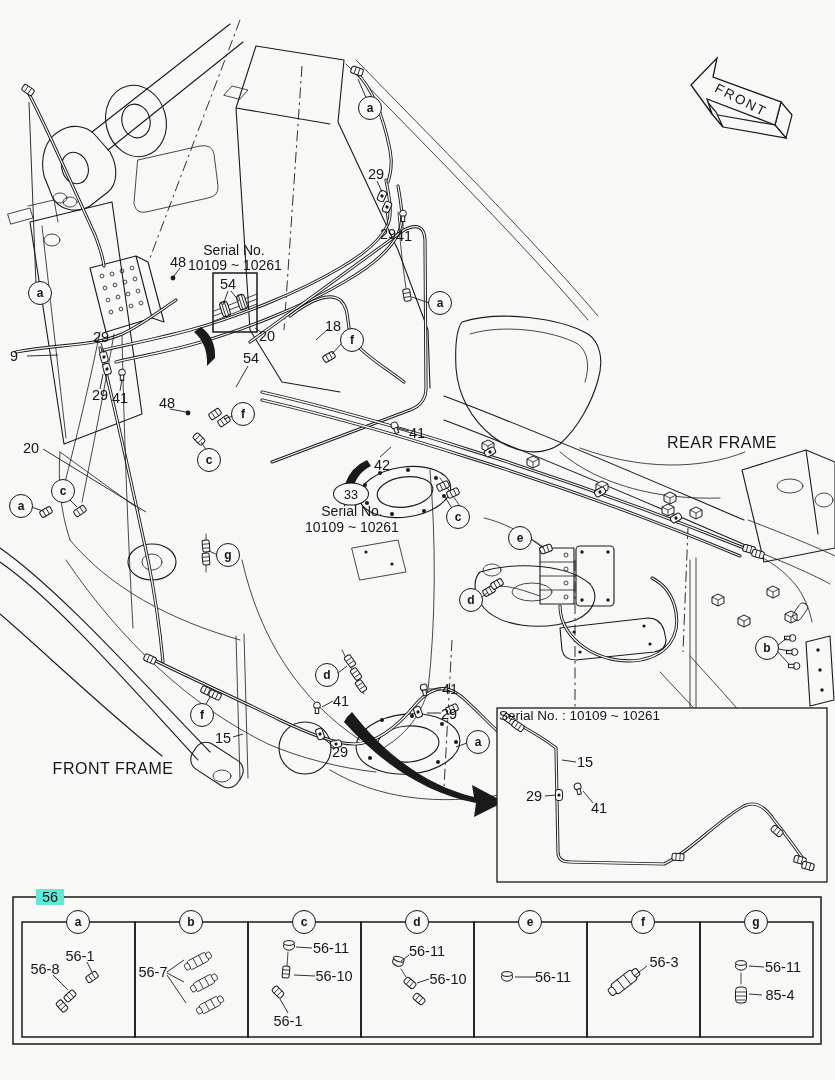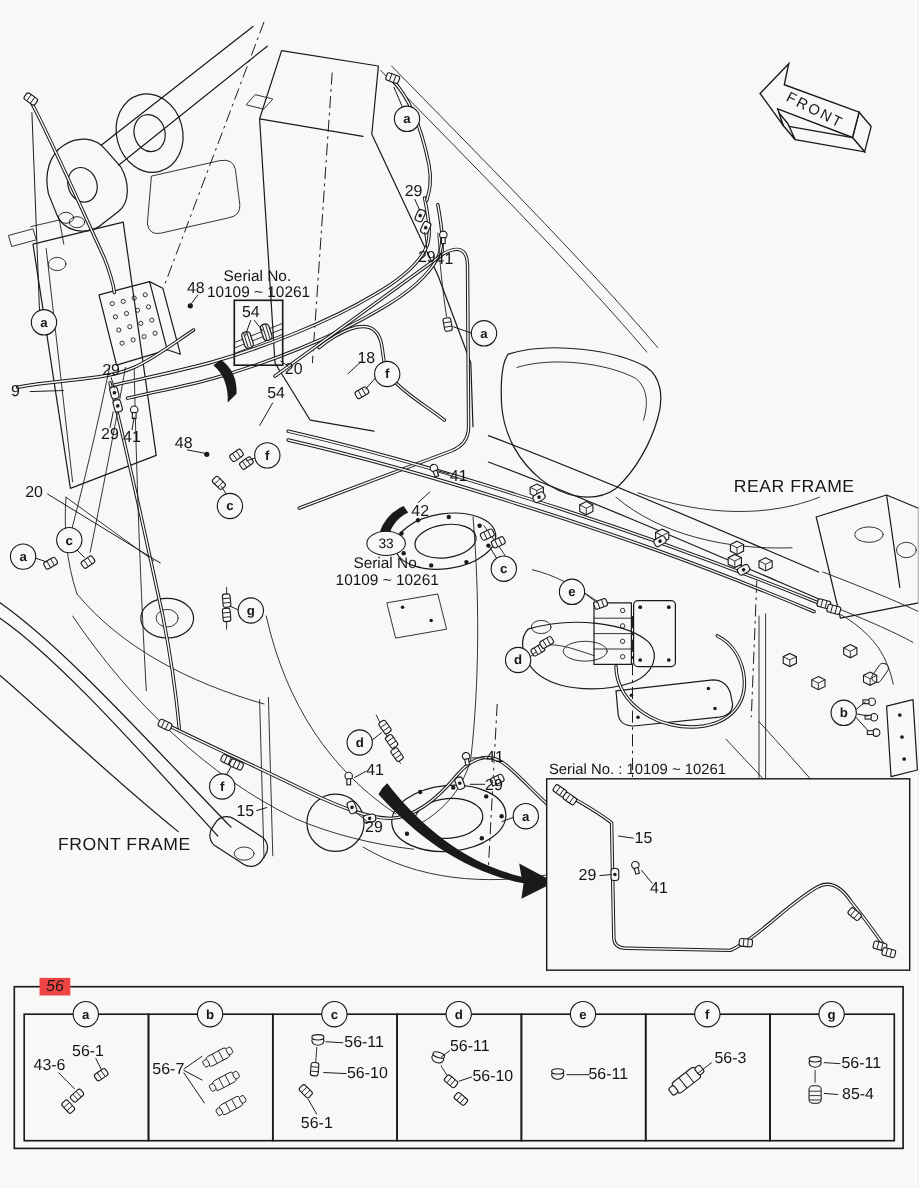--- a/index.html
+++ b/index.html
@@ -11,28 +11,28 @@
   .dashln{fill:none;stroke:#1a1a1a;stroke-width:.9;stroke-dasharray:11 4 2.5 4}
   .tube{fill:none;stroke:#161616;stroke-width:3.1;stroke-linecap:round;stroke-linejoin:round}
   .tubein{fill:none;stroke:#f8f8f7;stroke-width:1.3;stroke-linecap:round;stroke-linejoin:round}
   .fillb{fill:#1a1a1a;stroke:none}
   .boxr{fill:none;stroke:#1a1a1a;stroke-width:1.5}
   .maskr{fill:#f8f8f7;stroke:#1a1a1a;stroke-width:1.3}
   .ldr{stroke:#1a1a1a;stroke-width:.9;fill:none}
   .lbl{position:absolute;transform:translate(-50%,-50%);font-size:14.5px;white-space:nowrap;color:#161616;}
   .serial{position:absolute;transform:translate(-50%,-50%);font-size:14px;white-space:nowrap;}
   .frame-lbl{position:absolute;transform:translate(-50%,-50%);font-size:16px;letter-spacing:.5px;white-space:nowrap;}
-  .inset-title{position:absolute;font-size:13.5px;white-space:nowrap;}
+  .inset-title{position:absolute;font-size:13.5px;white-space:nowrap;margin-top:16px;}
   .circ{position:absolute;width:22px;height:22px;border:1.4px solid #161616;border-radius:50%;
         background:#f8f8f7;display:flex;align-items:center;justify-content:center;
         font-size:12px;font-weight:bold;transform:translate(-50%,-50%);}
   .ell{position:absolute;width:34px;height:21px;border:1.5px solid #161616;border-radius:50%;
        background:#f8f8f7;display:flex;align-items:center;justify-content:center;
        font-size:12.5px;transform:translate(-50%,-50%);}
-  .grp56{position:absolute;transform:translate(-50%,-50%);font-size:14.5px;background:#ef4444;padding:0 6px;font-style:italic;}
+  .grp56{position:absolute;transform:translate(-50%,-50%);font-size:14.5px;background:#5eead4;padding:0 6px;}
   .front-arrow-text{position:absolute;transform:translate(-50%,-50%) rotate(27deg);
         font-size:13.5px;letter-spacing:2px;white-space:nowrap;}
 </style>
 </head>
 <body>
 
 <div class="stage">
 
 <svg class="art" width="835" height="1080" viewBox="0 0 835 1080">
   <defs>
@@ -524,21 +524,21 @@
 
 <div class="grp56" style="left:50px;top:897px">56</div>
 <div class="circ" style="left:78px;top:922px">a</div>
 <div class="circ" style="left:191px;top:922px">b</div>
 <div class="circ" style="left:304px;top:922px">c</div>
 <div class="circ" style="left:417px;top:922px">d</div>
 <div class="circ" style="left:530px;top:922px">e</div>
 <div class="circ" style="left:643px;top:922px">f</div>
 <div class="circ" style="left:756px;top:922px">g</div>
 
-<div class="lbl" style="left:45px;top:969px">43-6</div>
+<div class="lbl" style="left:45px;top:969px">56-8</div>
 <div class="lbl" style="left:80px;top:956px">56-1</div>
 <div class="lbl" style="left:153px;top:972px">56-7</div>
 <div class="lbl" style="left:331px;top:948px">56-11</div>
 <div class="lbl" style="left:334px;top:976px">56-10</div>
 <div class="lbl" style="left:288px;top:1021px">56-1</div>
 <div class="lbl" style="left:427px;top:951px">56-11</div>
 <div class="lbl" style="left:448px;top:979px">56-10</div>
 <div class="lbl" style="left:553px;top:977px">56-11</div>
 <div class="lbl" style="left:664px;top:962px">56-3</div>
 <div class="lbl" style="left:783px;top:967px">56-11</div>

